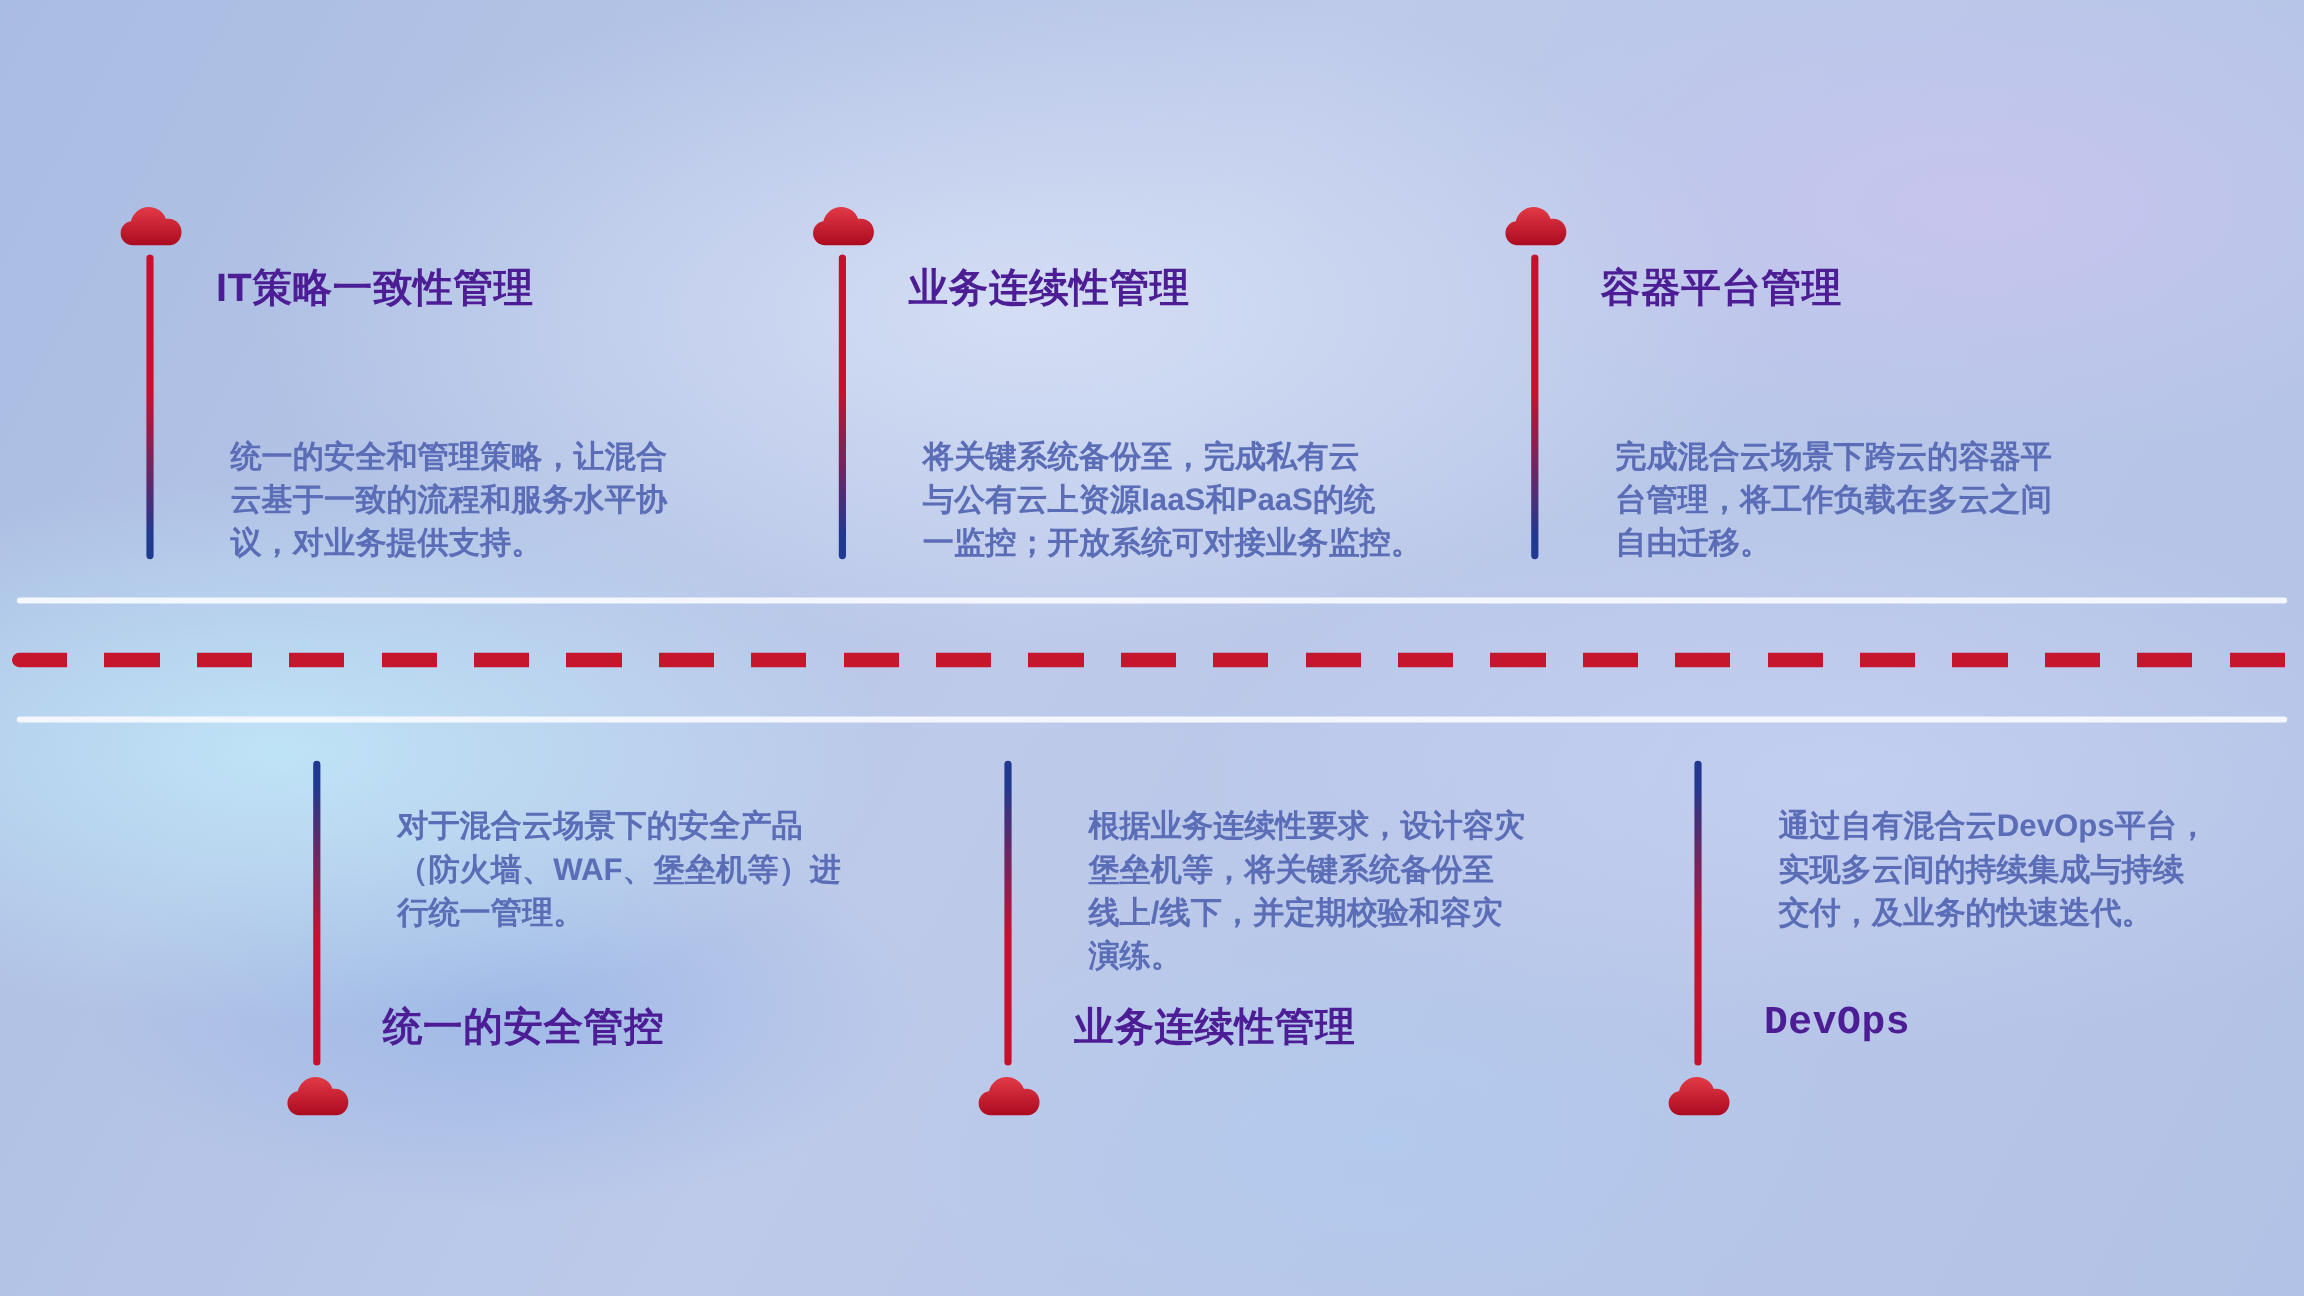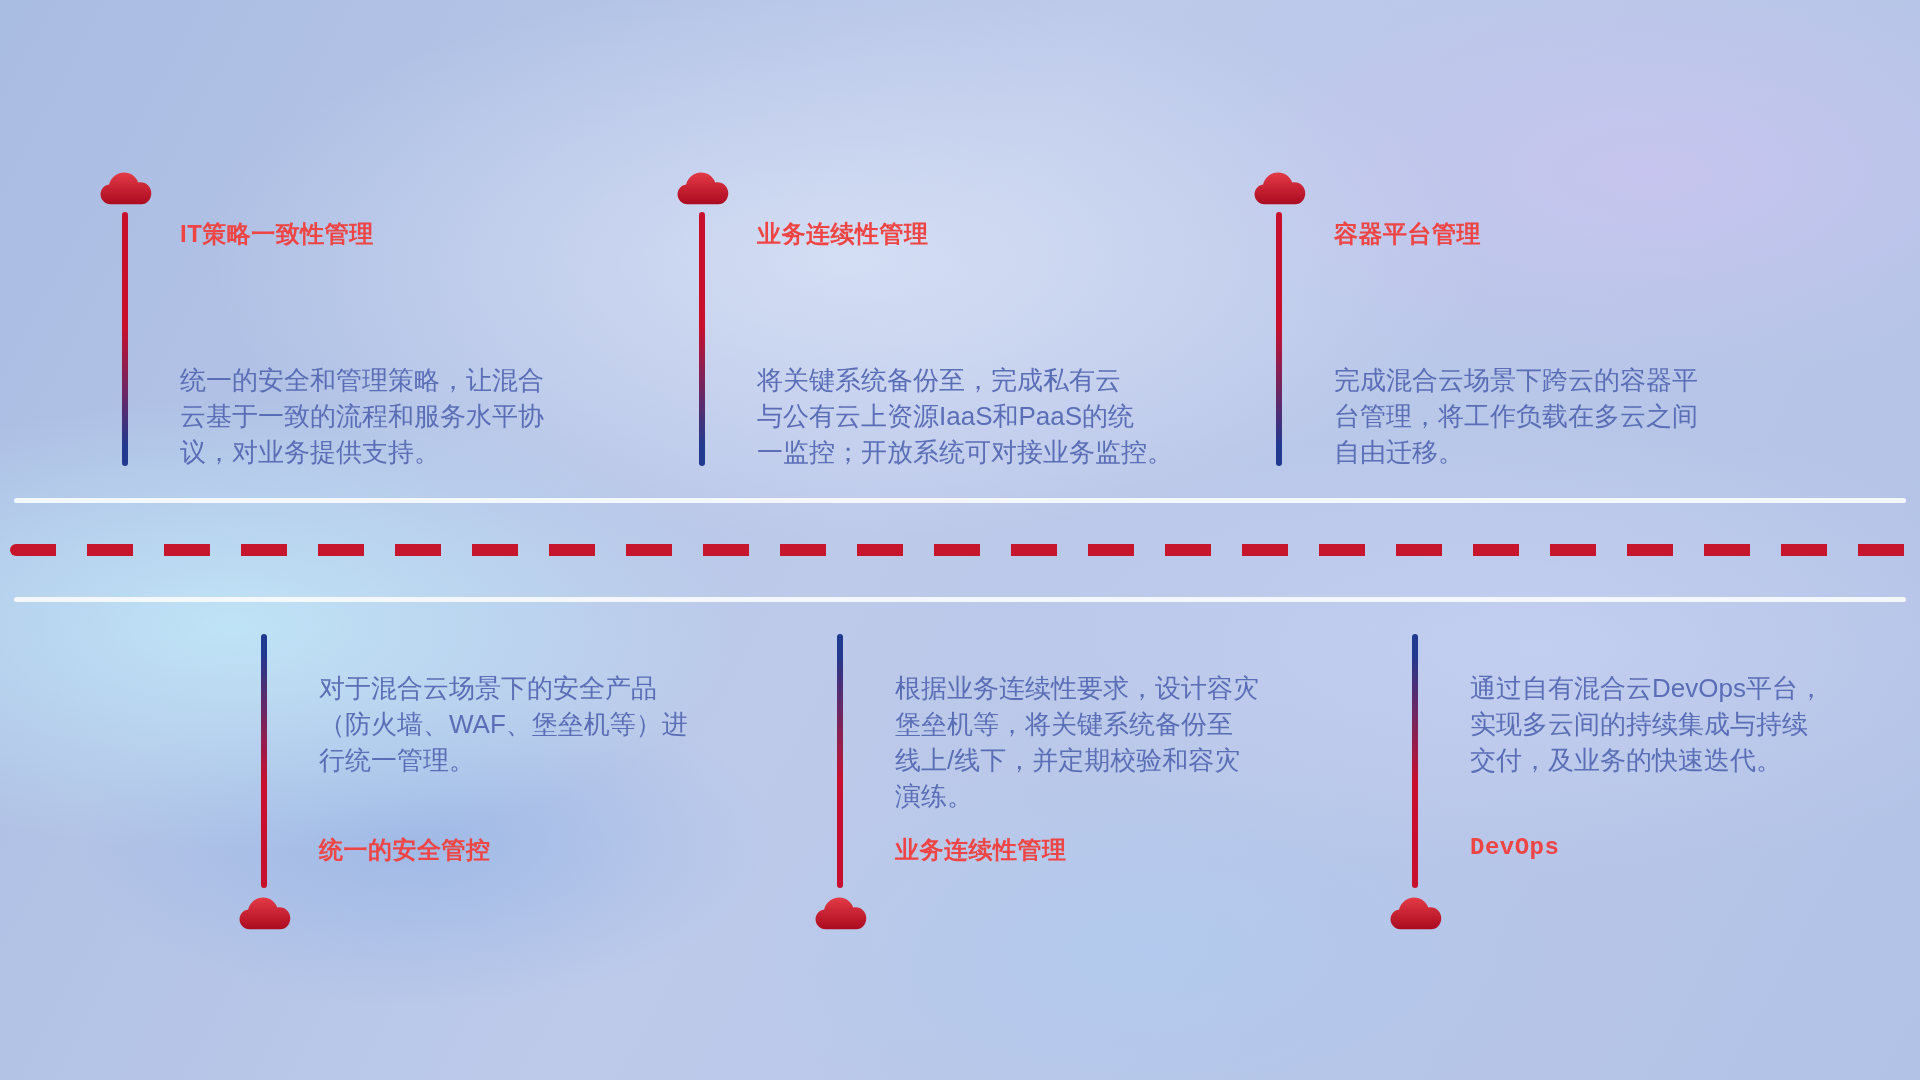--- a/index.html
+++ b/index.html
@@ -35,28 +35,28 @@
 
   .item.top .cloud-svg { left:0; top:0; }
   .item.top .vline { top:44px; height:254px;
     background:linear-gradient(to bottom, #c8102e 0%, #c8102e 45%, #21398f 92%); }
   .item.bottom .vline { top:4px; height:254px;
     background:linear-gradient(to bottom, #21398f 8%, #c8102e 58%); }
   .item.bottom .cloud-svg { left:0; top:263px; }
 
   .item-title {
     position:absolute; left:84px; white-space:nowrap;
-    font-size:24px; font-weight:700; color:#ef4444; letter-spacing:.5px;
+    font-size:33px; font-weight:700; color:#4c1d95; letter-spacing:.5px;
   }
   .item.top .item-title { top:50px; }
   .item.bottom .item-title { top:204px;font-family:Liberation Mono, monospace; }
 
   .item-desc {
-    position:absolute; left:84px; width:470px;
-    font-size:26px; line-height:36px; color:#5b6db6; white-space:pre-line;
+    position:absolute; left:96px; width:470px;
+    font-size:26px; line-height:36px; color:#5b6db6; white-space:pre-line;font-weight:bold;
   }
   .item.top .item-desc { top:194px; }
   .item.bottom .item-desc { top:8px;margin-top:32px; }
 </style>
 </head>
 <body>
 
 <svg width="0" height="0" style="position:absolute">
   <defs>
     <linearGradient id="cloudGrad" x1="0" y1="0" x2="0" y2="1">

